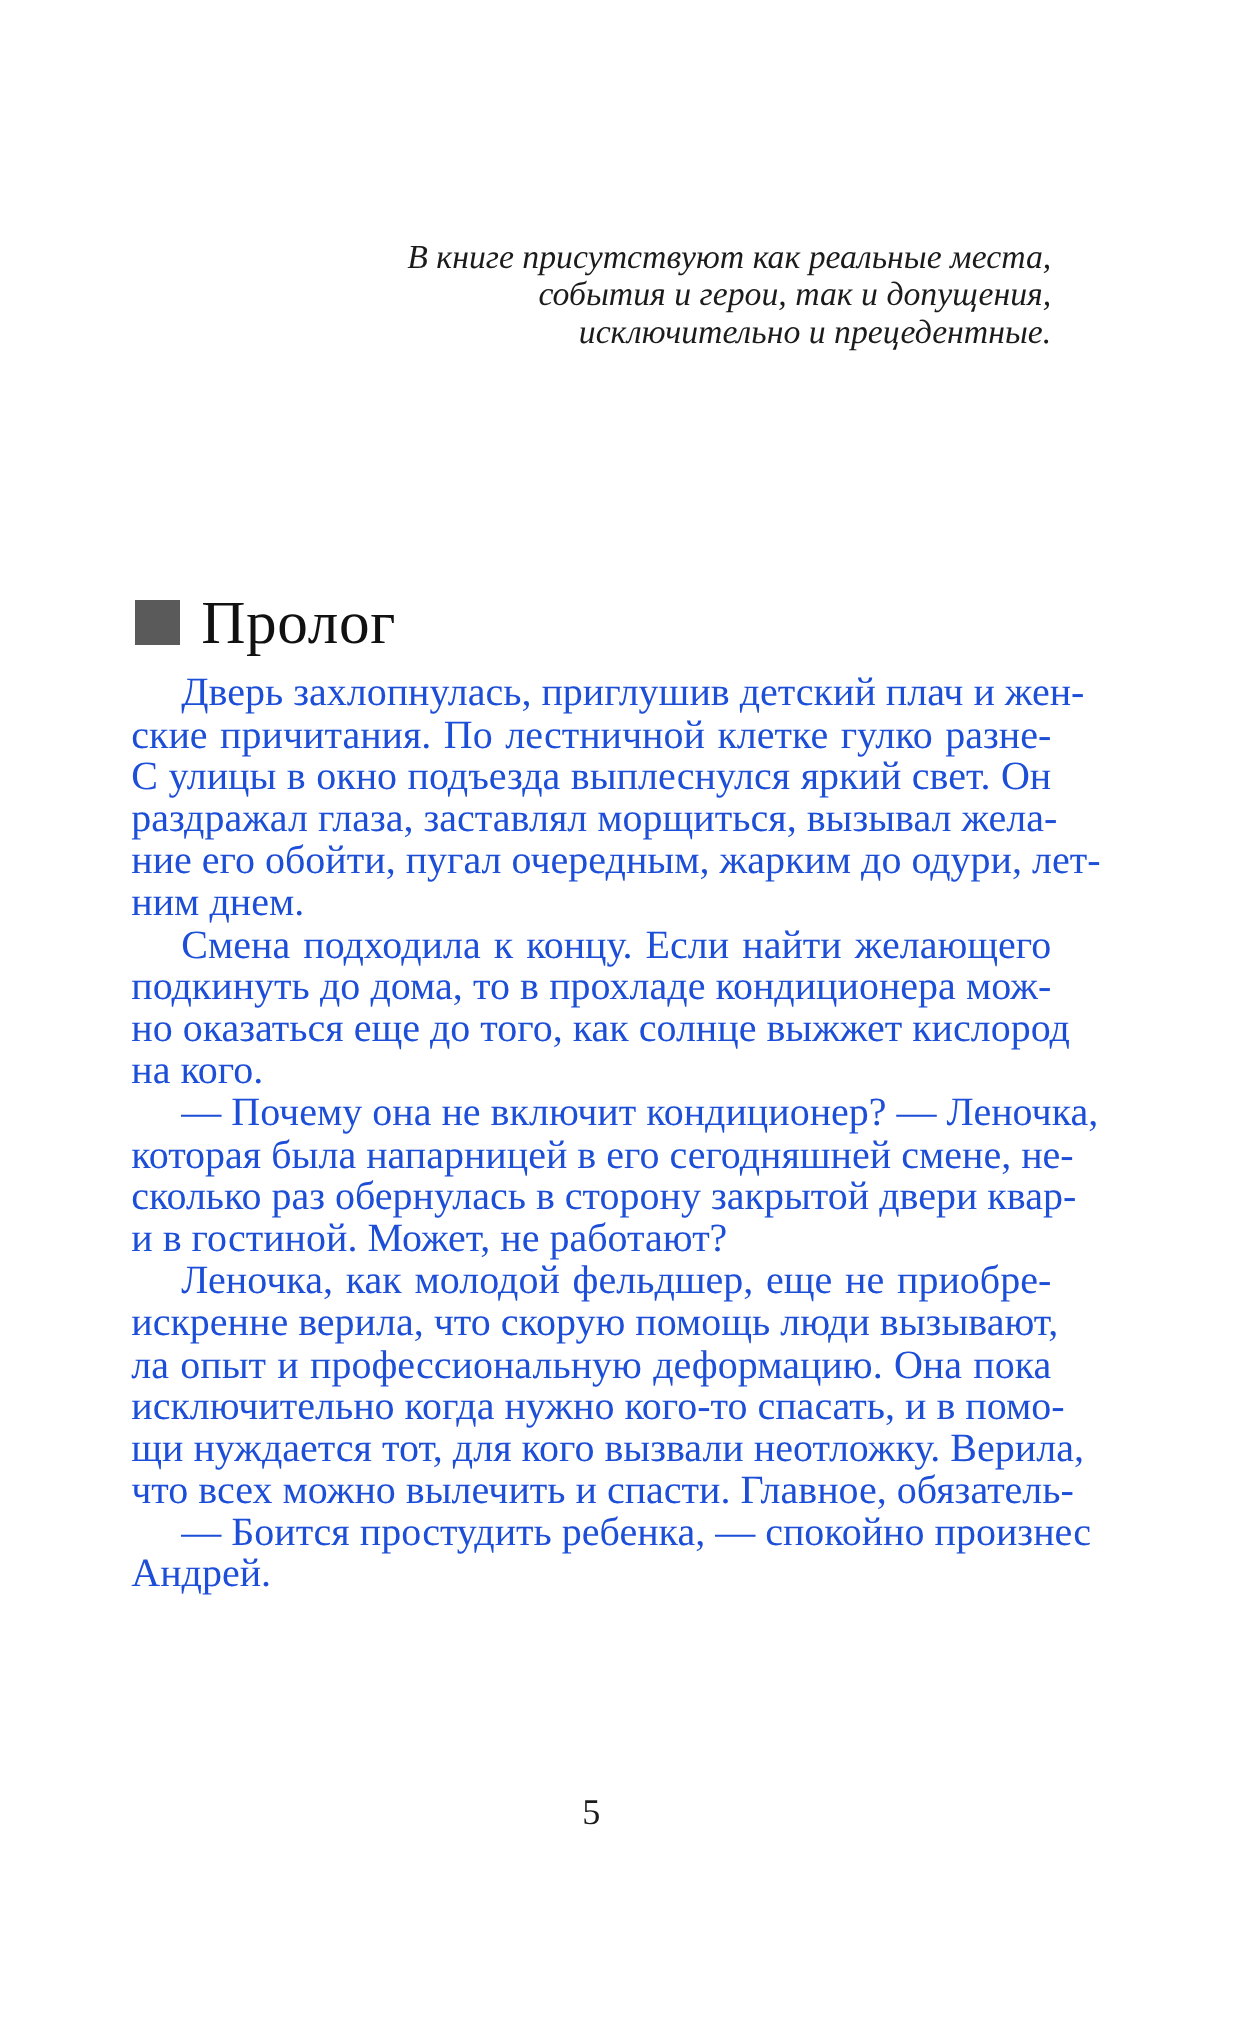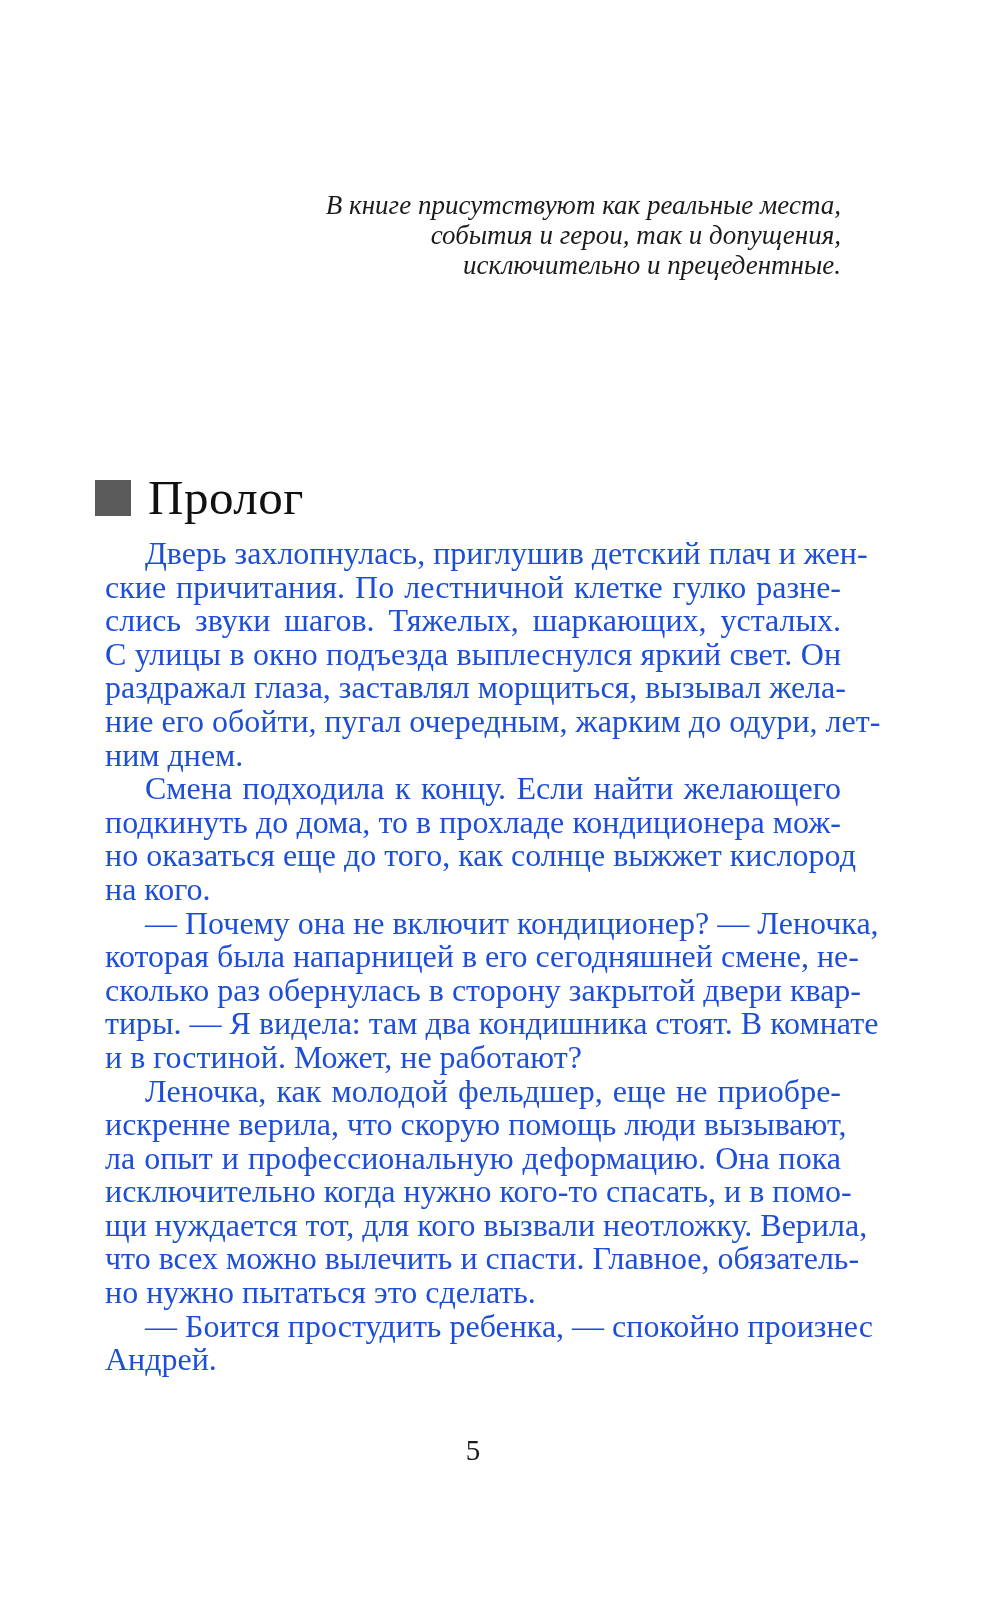--- a/index.html
+++ b/index.html
@@ -26,21 +26,21 @@
     text-align: right;
     font-style: italic;
     font-size: 27px;
     line-height: 30px;
     color: #1b1b1b;
   }
   
   .chapter-heading {
     position: absolute;
     top: 476px;
-    left: 95px;
+    left: 108px;
     display: flex;
     align-items: center;
     height: 44px;
   }
   .heading-marker {
     width: 36px;
     height: 36px;
     background: #5a5a5a;
     flex: 0 0 auto;
     margin-right: 17px;
@@ -98,47 +98,44 @@
 
   <div class="chapter-heading">
     <span class="heading-marker" style="background: rgb(90, 90, 90);"></span>
     <span class="heading-title">Пролог</span>
   </div>
 
   <div class="body-text">
       <div class="para">
         <div class="line first">Дверь захлопнулась, приглушив детский плач и жен-</div>
         <div class="line">ские причитания. По лестничной клетке гулко разне-</div>
-        <div class="line">слись звуки шагов. Тяжелых, шаркающих, усталых.</div>
         <div class="line">С улицы в окно подъезда выплеснулся яркий свет. Он</div>
         <div class="line">раздражал глаза, заставлял морщиться, вызывал жела-</div>
         <div class="line">ние его обойти, пугал очередным, жарким до одури, лет-</div>
         <div class="line last">ним днем.</div>
       </div>
       <div class="para">
         <div class="line first">Смена подходила к концу. Если найти желающего</div>
         <div class="line">подкинуть до дома, то в прохладе кондиционера мож-</div>
         <div class="line">но оказаться еще до того, как солнце выжжет кислород</div>
         <div class="line last">на кого.</div>
       </div>
       <div class="para">
         <div class="line first">— Почему она не включит кондиционер? — Леночка,</div>
         <div class="line">которая была напарницей в его сегодняшней смене, не-</div>
         <div class="line">сколько раз обернулась в сторону закрытой двери квар-</div>
-        <div class="line">тиры. — Я видела: там два кондишника стоят. В комнате</div>
         <div class="line last">и в гостиной. Может, не работают?</div>
       </div>
       <div class="para">
         <div class="line first">Леночка, как молодой фельдшер, еще не приобре-</div>
         <div class="line">искренне верила, что скорую помощь люди вызывают,</div>
         <div class="line">ла опыт и профессиональную деформацию. Она пока</div>
         <div class="line">исключительно когда нужно кого-то спасать, и в помо-</div>
         <div class="line">щи нуждается тот, для кого вызвали неотложку. Верила,</div>
         <div class="line">что всех можно вылечить и спасти. Главное, обязатель-</div>
-        <div class="line last">но нужно пытаться это сделать.</div>
       </div>
       <div class="para">
         <div class="line first">— Боится простудить ребенка, — спокойно произнес</div>
         <div class="line last">Андрей.</div>
       </div>
     </div>
 
   <div class="page-number">5</div>
 
 </div>

